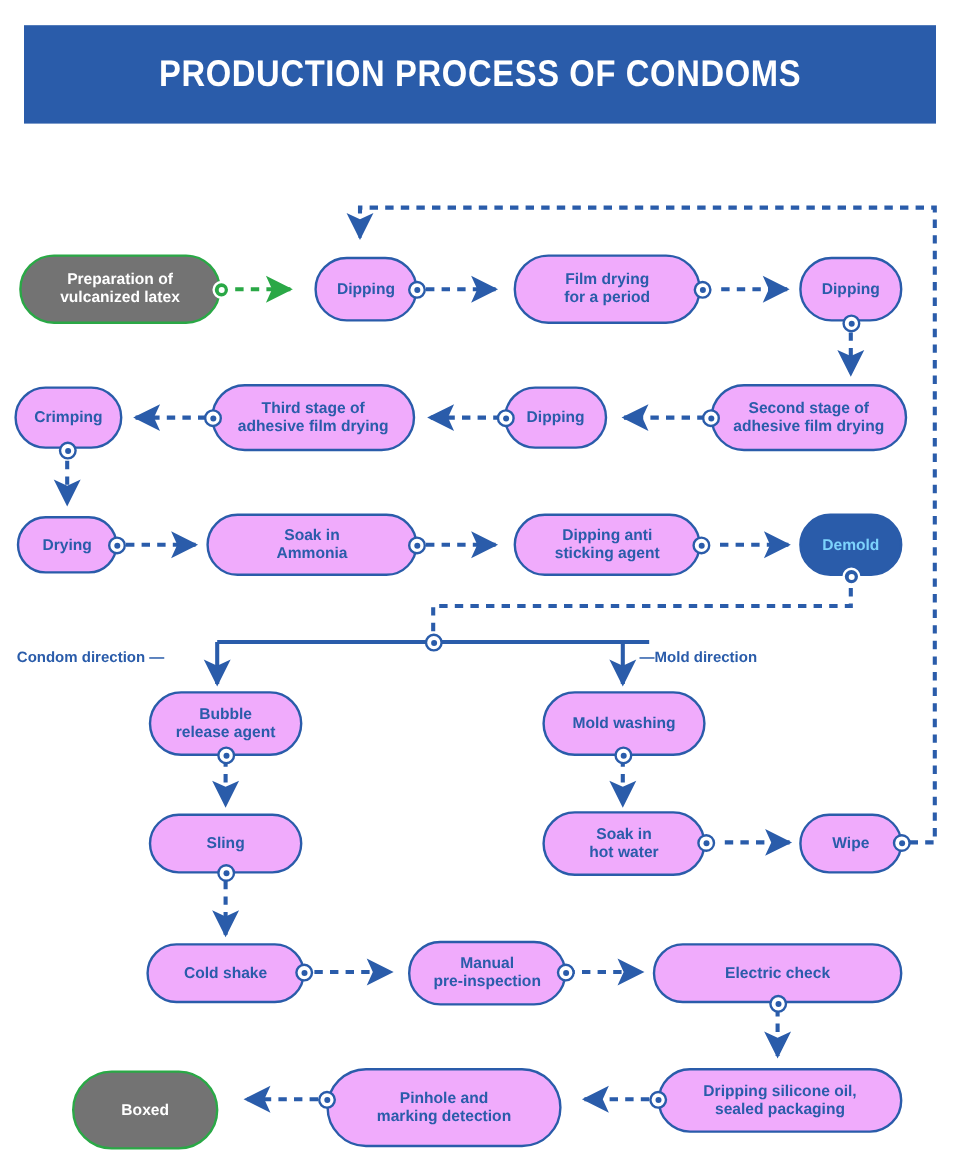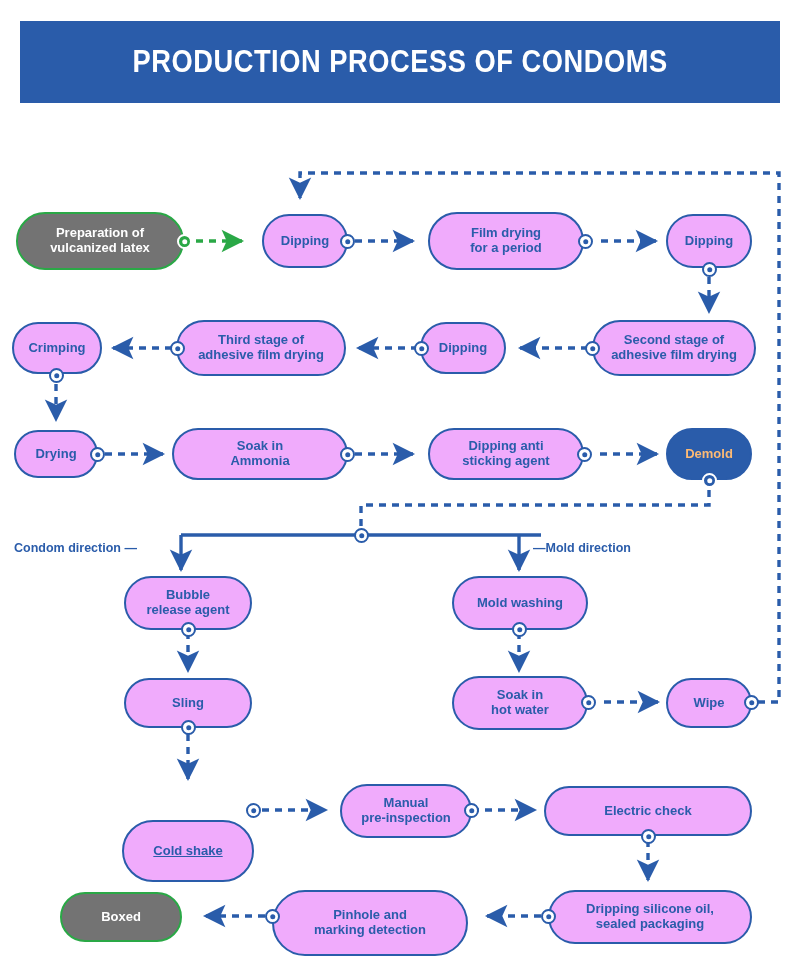--- a/index.html
+++ b/index.html
@@ -23,21 +23,21 @@
   
   .node{
     position:absolute;box-sizing:border-box;
     display:flex;align-items:center;justify-content:center;text-align:center;
     border-radius:999px;line-height:1.15;font-weight:bold;
     font-size:13px;color:#2a5caa;
     background:#f0abfc;border:2.6px solid #2a5caa;
     z-index:3;
   }
   .node.green{background:#737373;border-color:#2aa846;color:#ffffff;}
-  .node.solid-blue{background:#2a5caa;border-color:#2a5caa;color:#fdba74;}
+  .node.solid-blue{background:#2a5caa;border-color:#2a5caa;color:#7dd3fc;}
   .node .label{display:block;padding:0 9px;}
 
   
   .dot{
     position:absolute;width:15px;height:15px;border-radius:50%;
     background:#ffffff;border:2.6px solid #2a5caa;
     box-sizing:border-box;z-index:5;
   }
   .dot::after{
     content:"";position:absolute;left:50%;top:50%;
@@ -209,36 +209,36 @@
   <div class="node" style="left:452px;top:676px;width:136px;height:54px;">
     <span class="label">Soak in<br>hot water</span>
   </div>
   <div class="dot" style="left:581px;top:695px;"></div>
 
   <div class="node" style="left:666px;top:678px;width:86px;height:50px;">
     <span class="label">Wipe</span>
   </div>
   <div class="dot" style="left:744px;top:695px;"></div>
 
-  <div class="node" style="left:122px;top:820px;width:132px;height:62px;text-decoration:underline;">
+  <div class="node" style="left:122px;top:786px;width:132px;height:50px;">
     <span class="label">Cold shake</span>
   </div>
   <div class="dot" style="left:246px;top:803px;"></div>
 
   <div class="node" style="left:340px;top:784px;width:132px;height:54px;">
     <span class="label">Manual<br>pre-inspection</span>
   </div>
   <div class="dot" style="left:464px;top:803px;"></div>
 
   <div class="node" style="left:544px;top:786px;width:208px;height:50px;">
     <span class="label">Electric check</span>
   </div>
   <div class="dot" style="left:641px;top:829px;"></div>
 
-  <div class="node green" style="left:60px;top:892px;width:122px;height:50px;">
+  <div class="node green" style="left:60px;top:892px;width:122px;height:66px;">
     <span class="label">Boxed</span>
   </div>
 
   <div class="node" style="left:272px;top:890px;width:196px;height:66px;">
     <span class="label">Pinhole and<br>marking detection</span>
   </div>
   <div class="dot" style="left:265px;top:909px;"></div>
 
   <div class="node" style="left:548px;top:890px;width:204px;height:54px;">
     <span class="label">Dripping silicone oil,<br>sealed packaging</span>

